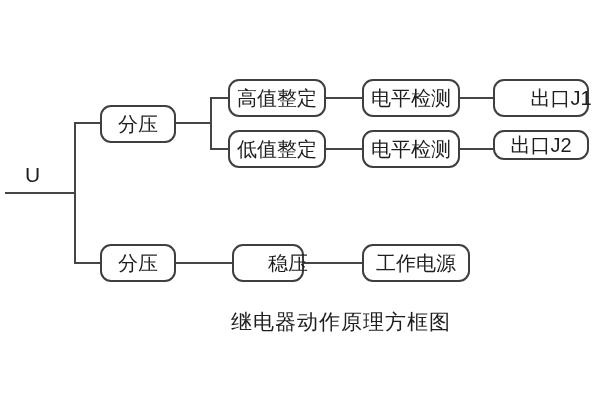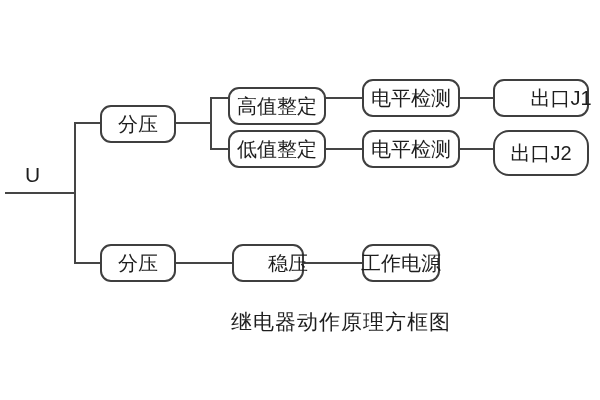--- a/index.html
+++ b/index.html
@@ -60,29 +60,29 @@
     width: 682px;
     text-align: center;
     font-size: 21px;
     letter-spacing: 1px;
     color: var(--text);
     z-index: 2;
   }
 
   
   .n-divider-top    { left: 100px; top: 105px; width: 76px; height: 38px; }
-  .n-high-set       { left: 228px; top:  79px; width: 98px; height: 38px; margin-top: 8px; }
+  .n-high-set       { left: 228px; top:  79px; width: 98px; height: 38px; }
   .n-level-detect-1 { left: 362px; top:  79px; width: 98px; height: 38px; }
   .n-output-j1      { left: 493px; top:  79px; width: 96px; height: 38px; padding-left: 40px; }
   .n-low-set        { left: 228px; top: 130px; width: 98px; height: 38px; font-family: Liberation Serif, serif; }
   .n-level-detect-2 { left: 362px; top: 130px; width: 98px; height: 38px; }
-  .n-output-j2      { left: 493px; top: 130px; width: 96px; height: 46px; border-radius: 16px; }
+  .n-output-j2      { left: 493px; top: 130px; width: 96px; height: 30px; }
   .n-divider-bottom { left: 100px; top: 244px; width: 76px; height: 38px; }
   .n-regulator      { left: 232px; top: 244px; width: 72px; height: 38px; padding-left: 40px; }
-  .n-power          { left: 362px; top: 244px; width: 78px; height: 38px; }
+  .n-power          { left: 362px; top: 244px; width: 108px; height: 38px; }
 
   
   .l-input          { left:   5px; top: 192px; width:  70px; }
   .l-trunk          { left:  74px; top: 123px; height: 141px; }
   .l-top-branch     { left:  74px; top: 122px; width:  28px; }
   .l-divider-out    { left: 176px; top: 122px; width:  36px; }
   .l-split          { left: 210px; top:  97px; height:  53px; }
   .l-to-high        { left: 210px; top:  97px; width:  20px; }
   .l-to-low         { left: 210px; top: 148px; width:  20px; }
   .l-high-detect    { left: 325px; top:  97px; width:  38px; }

